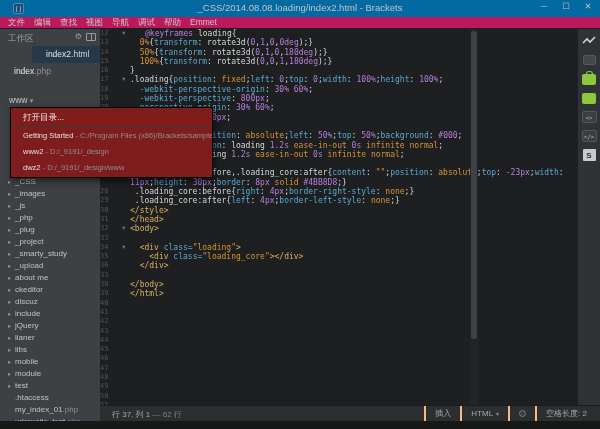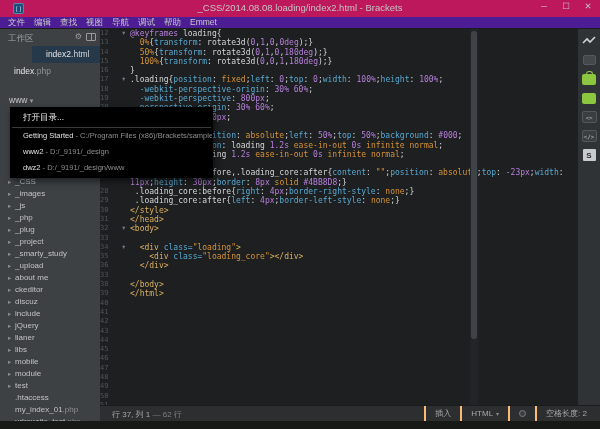--- a/index.html
+++ b/index.html
@@ -1,26 +1,26 @@
 <!DOCTYPE html>
 <html><head>
 <meta charset="utf-8">
 <style>
   * { margin:0; padding:0; box-sizing:border-box; }
   html,body { width:600px; height:429px; background:#000; }
   body { font-family:"Liberation Sans", sans-serif; overflow:hidden; }
   #window { position:relative; width:600px; height:429px; background:#1d1f21; overflow:hidden; }
 
   
-  #titlebar { position:absolute; left:0; top:0; width:600px; height:17px; background:#be185d; }
+  #titlebar { position:absolute; left:0; top:0; width:600px; height:17px; background:#0369a1; }
   #app-icon { position:absolute; left:13px; top:3px; width:11px; height:11px; background:#1b4d7c; border:1px solid #5a86a8; border-radius:2px; color:#cfe3f2; font-size:6px; line-height:9px; text-align:center; font-family:"DejaVu Sans Mono",monospace; }
   #title { position:absolute; left:0; top:2px; width:100%; text-align:center; font-size:9.5px; color:#c4c4c4; }
   #win-controls { position:absolute; right:6px; top:1px; display:flex; gap:10px; color:#c0c0c0; font-size:8.5px; }
   #win-controls span { width:12px; text-align:center; cursor:default; }
-  #menubar { position:absolute; left:0; top:17px; width:600px; height:12px; background:#4c1d95; border-bottom:1px solid #1a1c1e; display:flex; gap:9px; padding-left:8px; }
+  #menubar { position:absolute; left:0; top:17px; width:600px; height:12px; background:#be185d; border-bottom:1px solid #1a1c1e; display:flex; gap:9px; padding-left:8px; }
   .menu-item { font-size:8.5px; color:#c8c8c8; line-height:11px; }
 
   
   #sidebar { position:absolute; left:0; top:29px; width:100px; height:392px; background:#3d4144; }
   #ws-header { position:relative; height:17px; padding:4px 0 0 8px; font-size:8.5px; color:#9da4a8; }
   #ws-icons { position:absolute; right:4px; top:3px; display:flex; gap:4px; align-items:center; }
   #gear-ic { font-size:8px; color:#9a9a9a; line-height:10px; }
   #split-ic { width:10px; height:8px; border:1px solid #9a9a9a; border-radius:1px; position:relative; }
   #split-ic:after { content:""; position:absolute; left:4px; top:0; width:1px; height:6px; background:#9a9a9a; }
   .ws-file { height:17px; line-height:17px; padding-left:14px; font-size:8.5px; color:#e4e4e4; white-space:nowrap; }
@@ -34,21 +34,21 @@
   .tree-item .chev { display:inline-block; width:7px; color:#8b8b8b; font-size:6.5px; }
   .tree-item .ext { color:#8e8e8e; }
 
   
   #editor { position:absolute; left:100px; top:29px; width:470px; height:376px; background:#1d1f21; overflow:hidden; }
   .crow { position:relative; height:9.3px; white-space:nowrap; }
   .gut { position:absolute; left:0; top:0; width:19px; text-align:left; color:#4f5559; font:7px "DejaVu Sans Mono",monospace; line-height:9.3px; }
   .fold { position:absolute; left:21px; top:0; width:8px; color:#6f7a80; font-size:5.5px; line-height:9.3px; }
   .codeln { position:absolute; left:30px; top:0; font:8px "DejaVu Sans Mono",monospace; line-height:9.3px; white-space:pre; }
   .df { color:#d6d6d6; } .pr { color:#59a9d1; } .at { color:#d89333; }
-  .nm { color:#b77fdb; } .st { color:#d89333; } .tg { color:#dcb05e; } .kw { color:#b77fdb; }
+  .nm { color:#b77fdb; } .st { color:#d89333; } .tg { color:#dcb05e; } .kw { color:#b77fdb;margin-left:15px; }
   #vscroll { position:absolute; left:470px; top:29px; width:8px; height:376px; background:#222527; }
   #vscroll-thumb { position:absolute; left:1px; top:2px; width:6px; height:308px; background:#3f4347; border-radius:3px; }
 
   
   #rail { position:absolute; left:578px; top:29px; width:22px; height:376px; background:#303336; }
   .rail-ic { width:16px; height:14px; margin:5px auto 0 auto; display:flex; align-items:center; justify-content:center; }
   .ric-box { width:15px; height:12px; border-radius:2px; background:#3a3e41; color:#b9bdc0; font:6px "DejaVu Sans Mono",monospace; display:flex; align-items:center; justify-content:center; border:1px solid #54585c; }
   .ric-green { width:14px; height:11px; border-radius:2px; background:#8dc63f; position:relative; }
   .ric-green.bag:after { content:""; position:absolute; left:4px; top:-3px; width:5px; height:4px; border:1px solid #8dc63f; border-bottom:none; border-radius:3px 3px 0 0; }
   .ric-dim { width:13px; height:10px; border-radius:2px; background:#44484b; border:1px solid #55595c; }
@@ -57,21 +57,21 @@
   
   #statusbar { position:absolute; left:100px; top:405px; width:500px; height:16px; background:#2c2e30; border-top:1px solid #191b1d; font-size:8px; color:#a8a8a8; }
   #status-left { position:absolute; left:12px; top:3px; }
   #status-left .dim { color:#7f7f7f; }
   #status-right { position:absolute; right:4px; top:0; height:100%; display:flex; align-items:center; }
   .st-item { padding:0 9px; height:100%; display:flex; align-items:center; border-left:2px solid #fdba74; }
   #lang-arrow { font-size:6px; color:#8a8a8a; margin-left:3px; }
   #lint-circle { width:7px; height:7px; border-radius:50%; background:#3a3d3f; border:1px solid #7a7d7f; }
 
   
-  #popup { position:absolute; left:10px; top:107px; width:203px; height:71px; background:#000000; border:1px solid #000; box-shadow:2px 3px 7px rgba(0,0,0,.55); z-index:20; }
+  #popup { position:absolute; left:10px; top:107px; width:203px; height:71px; background:#7f1d1d; border:1px solid #000; box-shadow:2px 3px 7px rgba(0,0,0,.55); z-index:20; }
   #popup-open { height:19px; line-height:19px; padding-left:12px; font-size:8.5px; color:#ececec; }
   #popup-sep { height:1px; background:#3a3a3a; margin:0 1px; }
   .recent { height:16px; line-height:16px; padding-left:12px; font-size:7.5px; white-space:nowrap; overflow:hidden; }
   .recent .nm2 { color:#e0e0e0; }
   .recent .pth { color:#8f8f8f; }
 
   #bottomstrip { position:absolute; left:0; top:421px; width:600px; height:8px; background:#161916; }
 </style>
 </head>
 <body>

